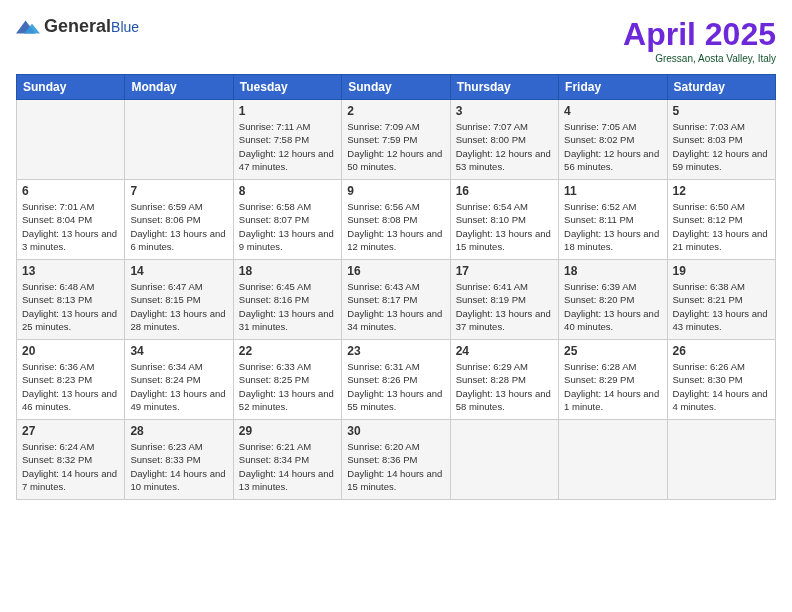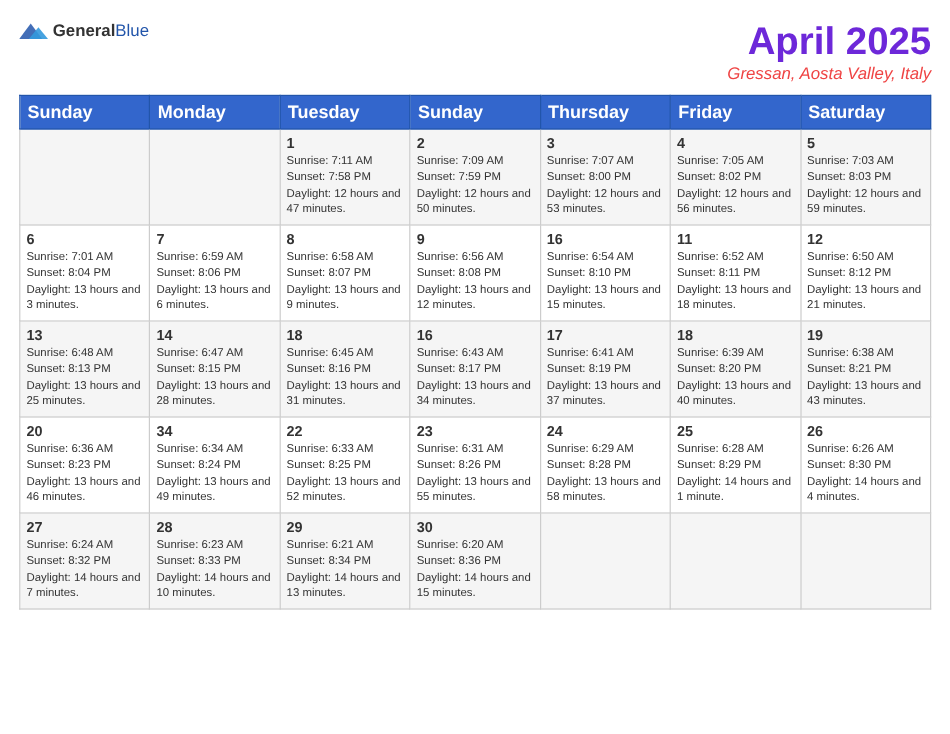--- a/index.html
+++ b/index.html
@@ -27,33 +27,32 @@
     }
     .title-block {
       text-align: right;
     }
     .month-title {
       font-size: 32px;
       font-weight: bold;
       color: #6d28d9;
     }
     .location-title {
-      font-size: 14px;
-      color: #ef4444;
-      font-style: italic;
+      font-size: 10px;
+      color: #14532d;
     }
     .calendar {
       width: 100%;
       border-collapse: collapse;
       border: 1px solid #ccc;
     }
     .calendar th {
       background-color: #3366cc;
       color: #fff;
-      font-size: 15px;
+      font-size: 12px;
       font-weight: bold;
       padding: 5px 6px;
       text-align: left;
       border: 1px solid #2255aa;
       margin-top: 48px;
     }
     .calendar td {
       vertical-align: top;
       border: 1px solid #ccc;
       padding: 4px 5px;
@@ -91,21 +90,21 @@
 </head>
 <body>
 
 <div class="header">
   <div class="logo">
     <svg class="logo-icon" viewBox="0 0 30 24" xmlns="http://www.w3.org/2000/svg">
       <polygon points="0,20 12,4 24,20" fill="#2255aa" opacity="0.85"></polygon>
       <polygon points="10,20 20,8 30,20" fill="#3399dd" opacity="0.9"></polygon>
     </svg>
     <span>
-      <span style="font-size:14px;font-weight:bold;color:#333;margin-top:24px;">General</span><span style="font-size:14px;font-weight:normal;color:#2255aa;">Blue</span>
+      <span style="font-size:18px;font-weight:bold;color:#333;margin-top:24px;">General</span><span style="font-size:14px;font-weight:normal;color:#2255aa;">Blue</span>
     </span>
   </div>
   <div class="title-block">
     <div class="month-title">April 2025</div>
     <div class="location-title">Gressan, Aosta Valley, Italy</div>
   </div>
 </div>
 
 <table class="calendar">
   <thead>

